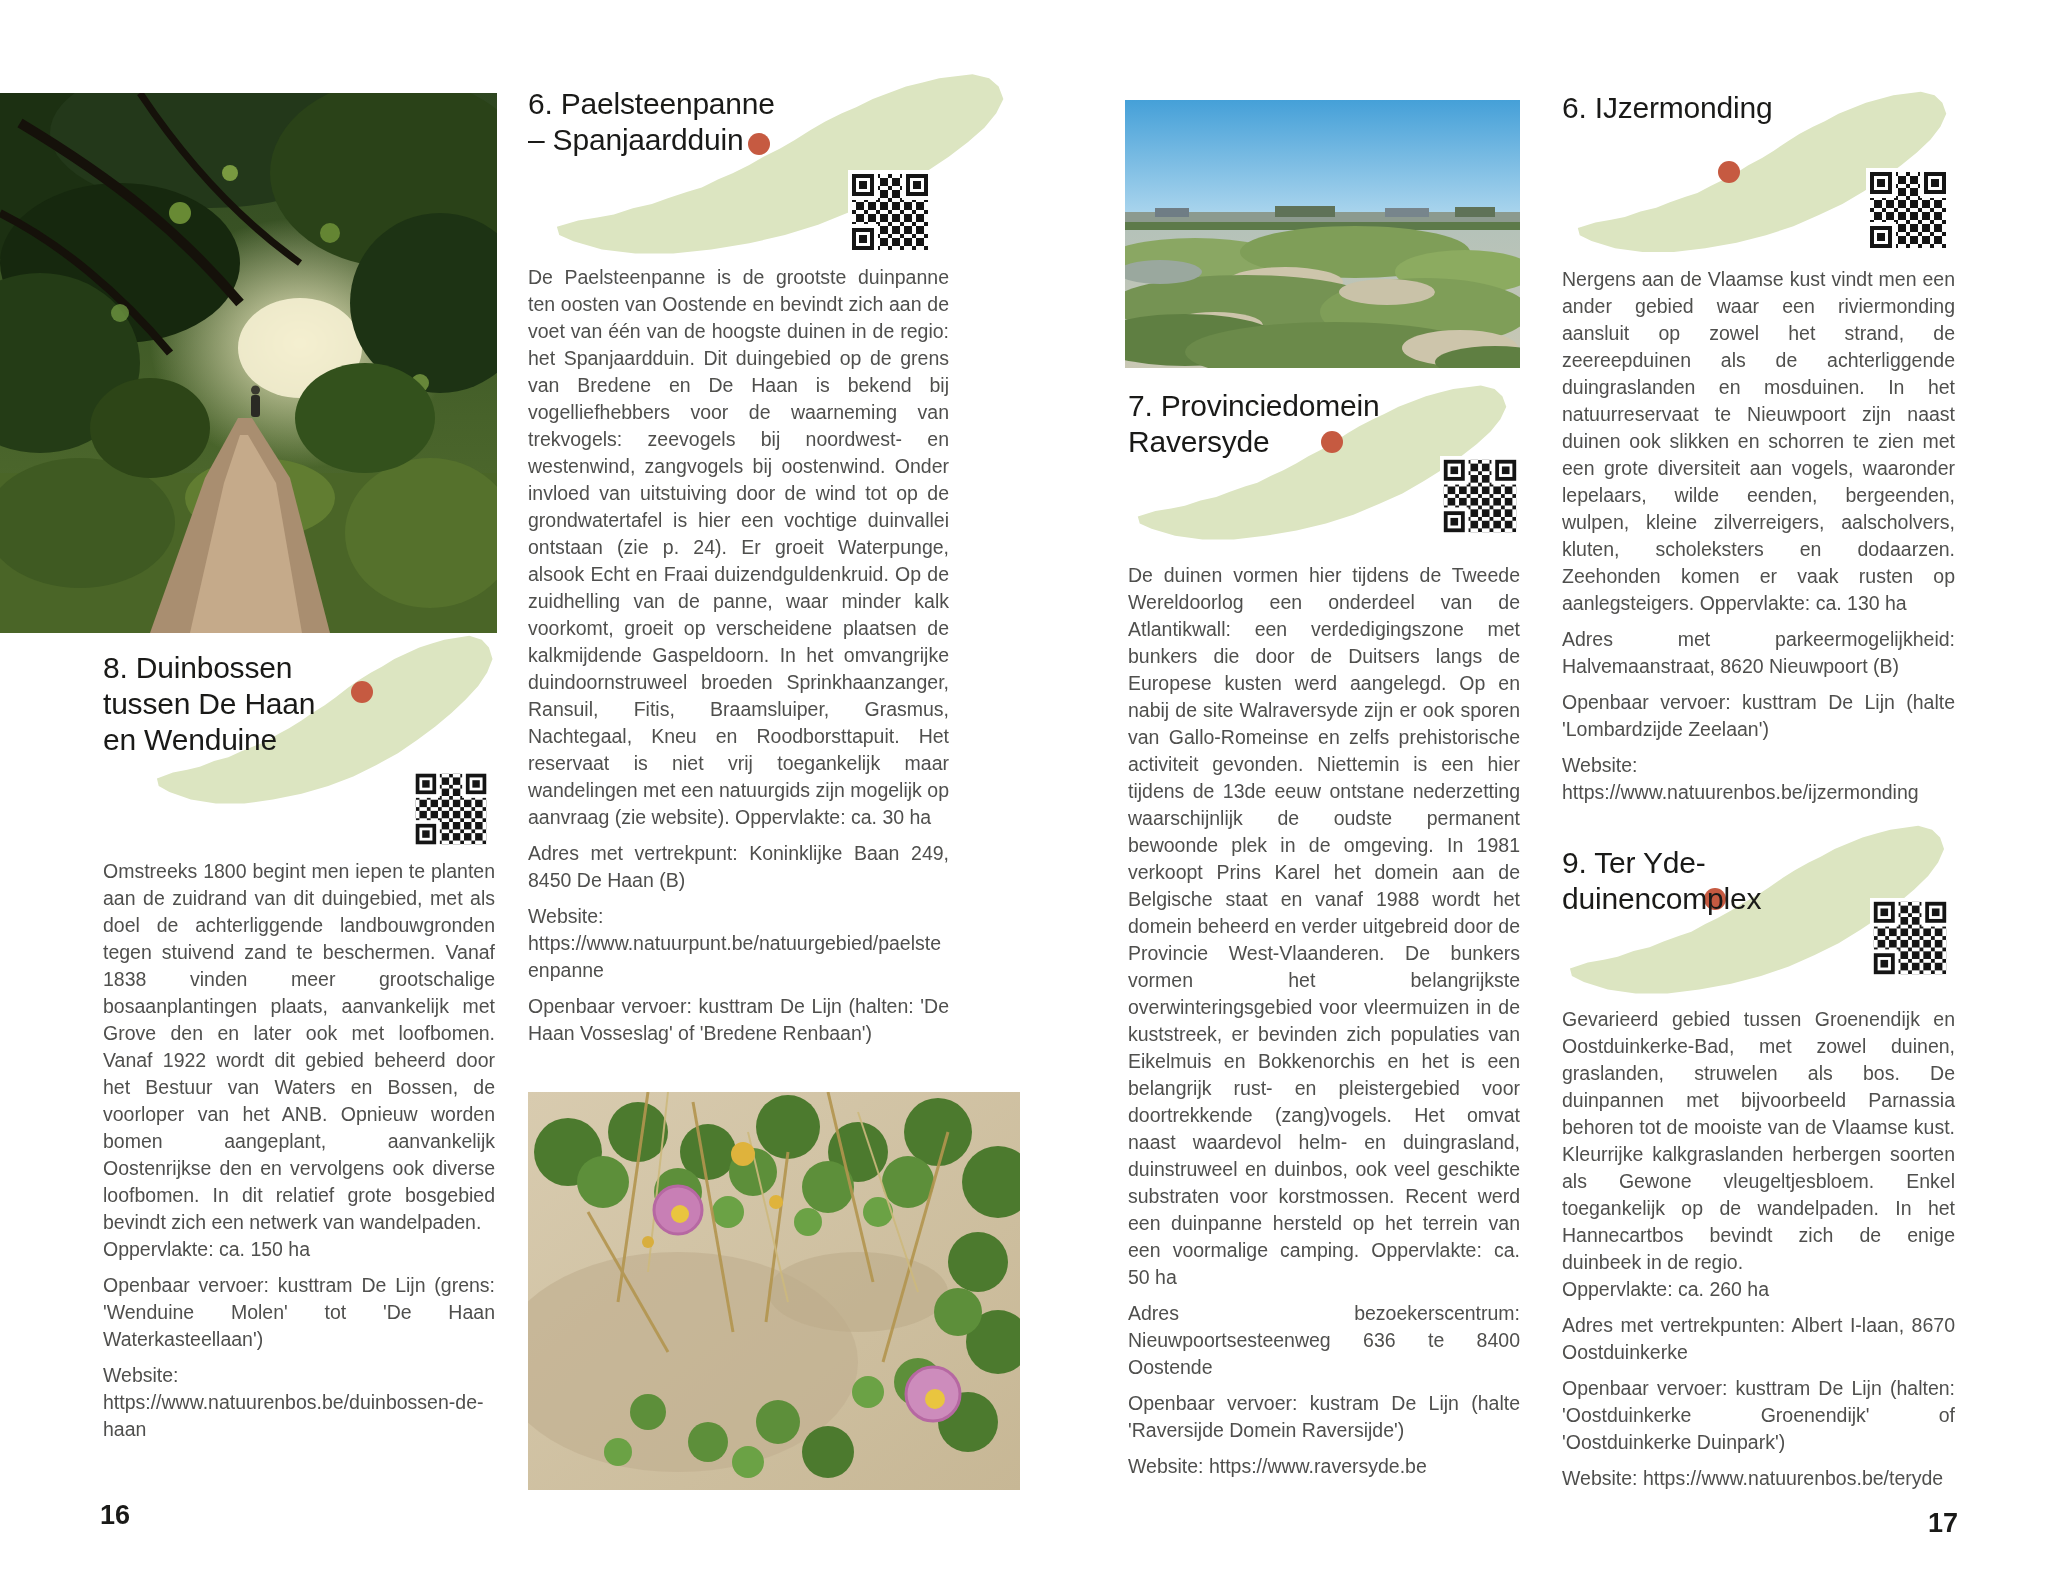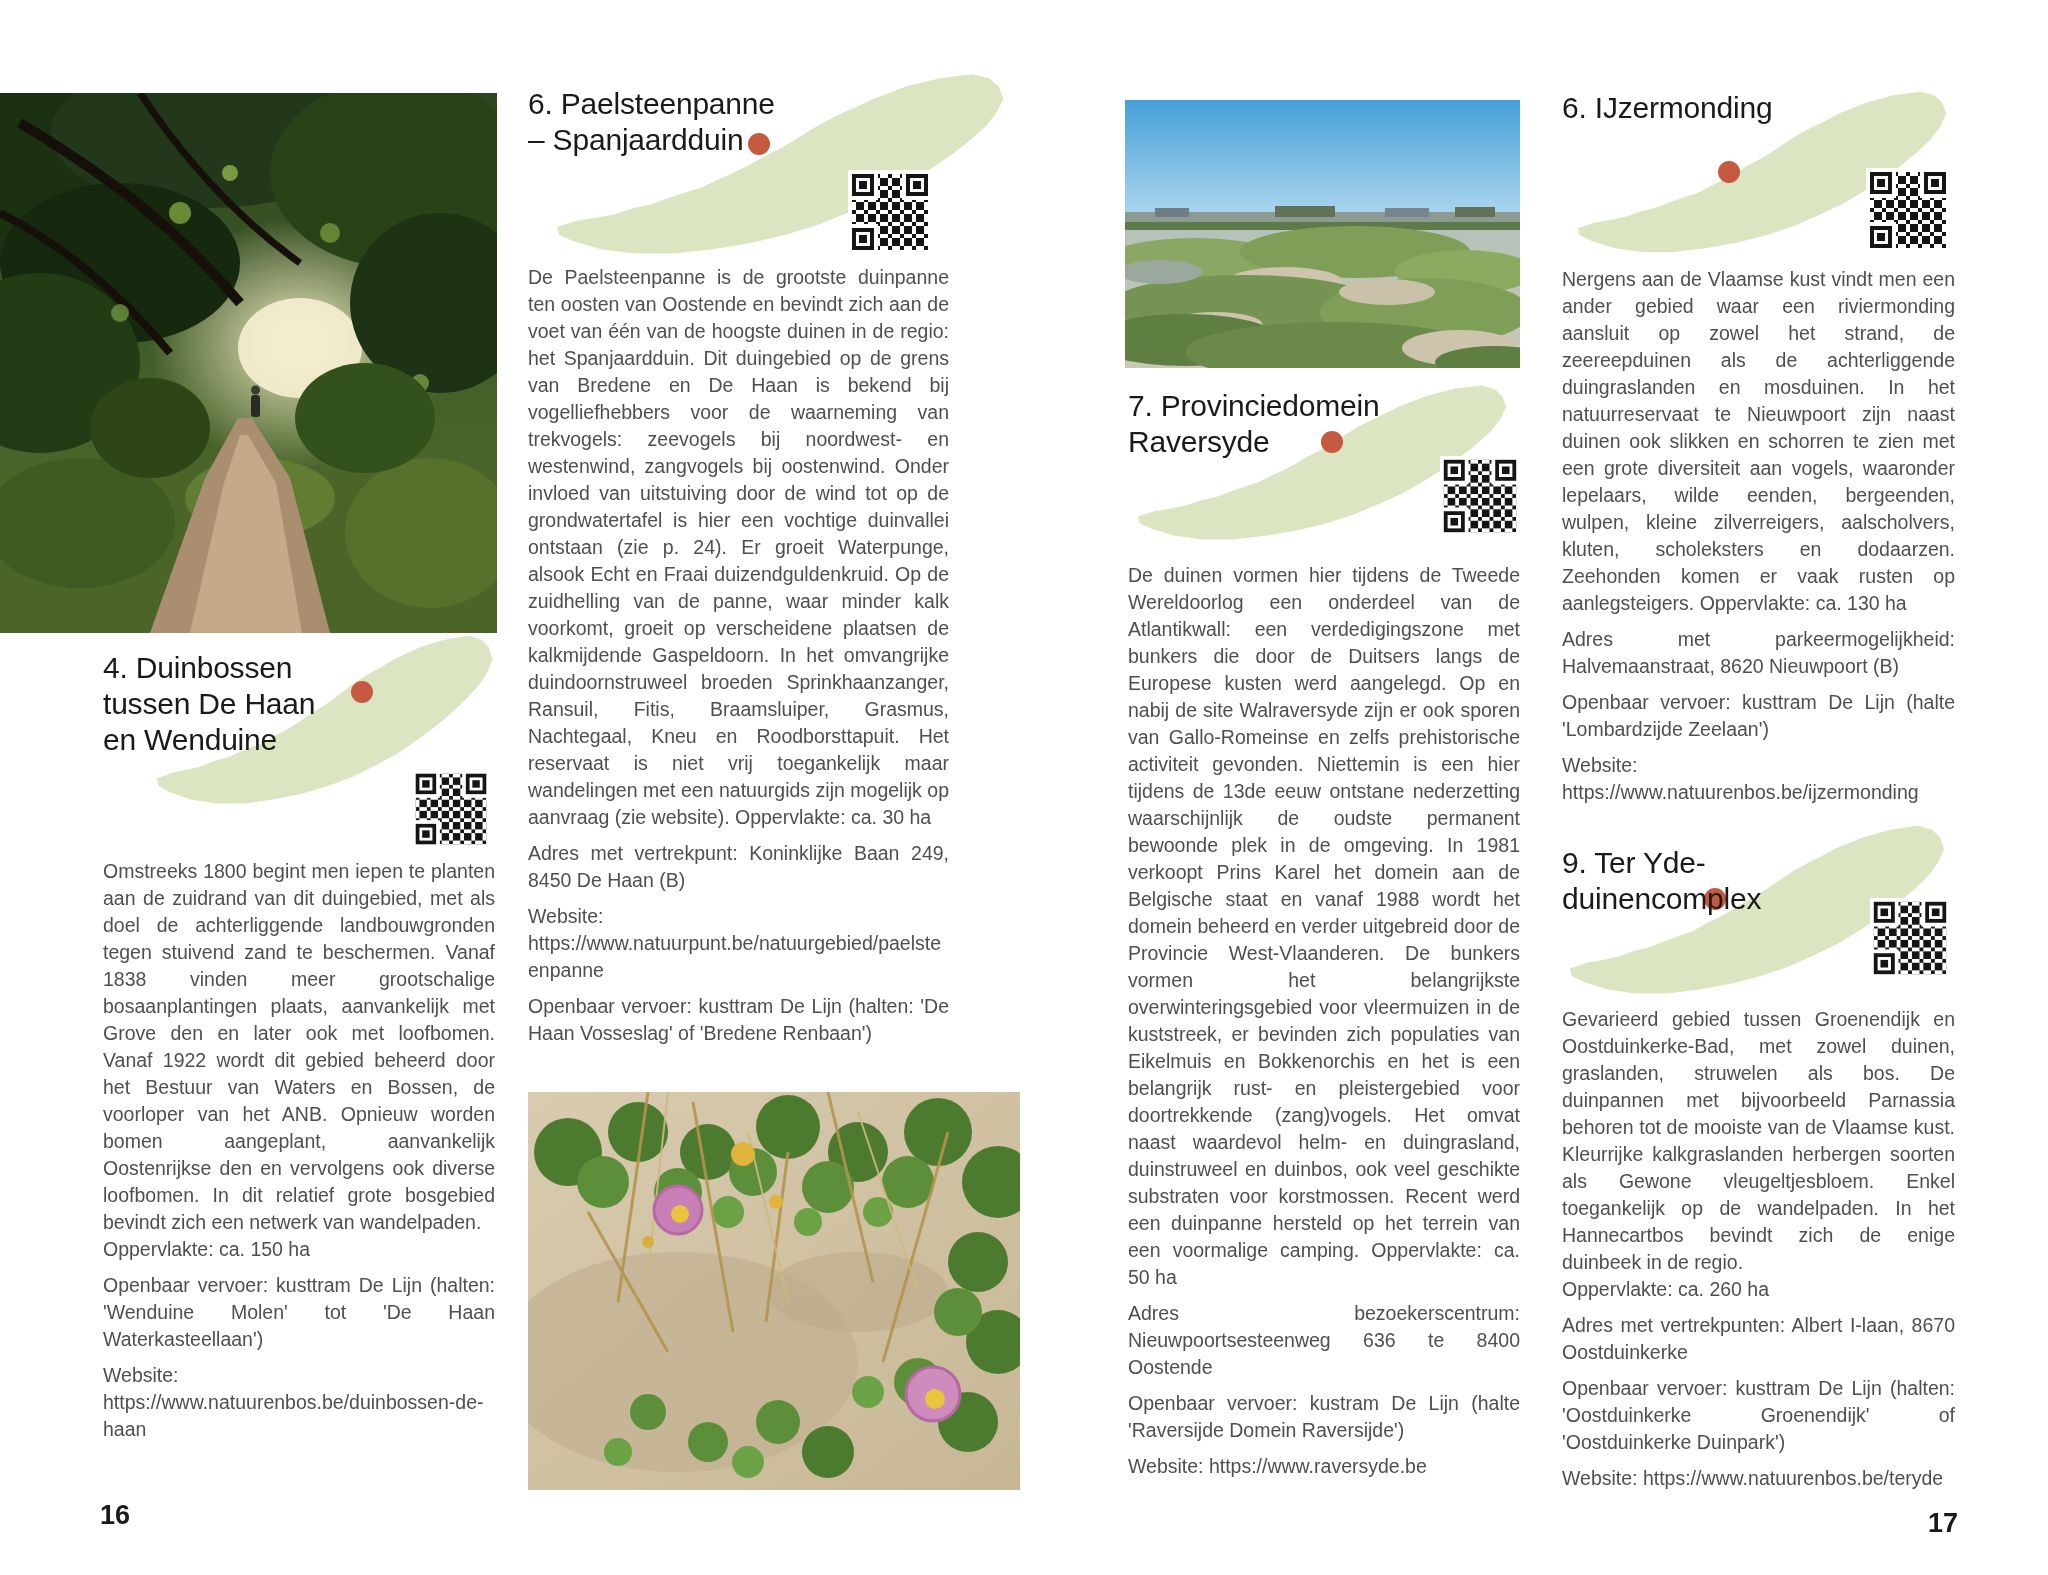--- a/index.html
+++ b/index.html
@@ -195,38 +195,38 @@
       <circle cx="150" cy="118" r="24" fill="none" stroke="#b668a2" stroke-width="3"></circle>
       <circle cx="152" cy="122" r="9" fill="#e9c53f"></circle>
     </g>
     <g>
       <circle cx="405" cy="302" r="27" fill="#cd8cbc"></circle>
       <circle cx="405" cy="302" r="27" fill="none" stroke="#b668a2" stroke-width="3"></circle>
       <circle cx="407" cy="307" r="10" fill="#e9c53f"></circle>
     </g>
   </svg>
 
-  <h2 class="sec-title" style="left:103px;top:650px;width:300px">4. Duinbossen
+  <h2 class="sec-title" style="left:103px;top:650px;width:300px">8. Duinbossen
 tussen De Haan
 en Wenduine</h2>
   <div class="map" style="left:148px;top:632px;width:357px;height:183px">
     <svg class="map-svg" viewBox="0 0 400 190" preserveAspectRatio="none">
         <use href="#coastpath"></use>
       </svg>
     <span class="dot" style="left:60%;top:33%"></span>
   </div>
   <div class="qr" style="left:412px;top:770px;width:78px;height:78px">
     <svg viewBox="0 0 84 84">
         <use href="#qrsym"></use>
       </svg>
   </div>
   <div class="textcol" style="left:103px;top:858px;width:392px">
     <p>Omstreeks 1800 begint men iepen te planten aan de zuidrand van dit duingebied, met als doel de achterliggende landbouwgronden tegen stuivend zand te beschermen. Vanaf 1838 vinden meer grootschalige bosaanplantingen plaats, aanvankelijk met Grove den en later ook met loofbomen. Vanaf 1922 wordt dit gebied beheerd door het Bestuur van Waters en Bossen, de voorloper van het ANB. Opnieuw worden bomen aangeplant, aanvankelijk Oostenrijkse den en vervolgens ook diverse loofbomen. In dit relatief grote bosgebied bevindt zich een netwerk van wandelpaden.
 Oppervlakte: ca. 150 ha</p>
-    <p>Openbaar vervoer: kusttram De Lijn (halten: 'Wenduine Molen' tot 'De Haan Waterkasteellaan')</p>
+    <p>Openbaar vervoer: kusttram De Lijn (grens: 'Wenduine Molen' tot 'De Haan Waterkasteellaan')</p>
     <p>Website: https://www.natuurenbos.be/duinbossen-de-haan</p>
   </div>
 
   <h2 class="sec-title" style="left:528px;top:86px;width:330px">6. Paelsteenpanne
 – Spanjaardduin</h2>
   <div class="map" style="left:545px;top:70px;width:475px;height:196px">
     <svg class="map-svg" viewBox="0 0 400 190" preserveAspectRatio="none">
         <use href="#coastpath"></use>
       </svg>
     <span class="dot" style="left:45%;top:38%"></span>

